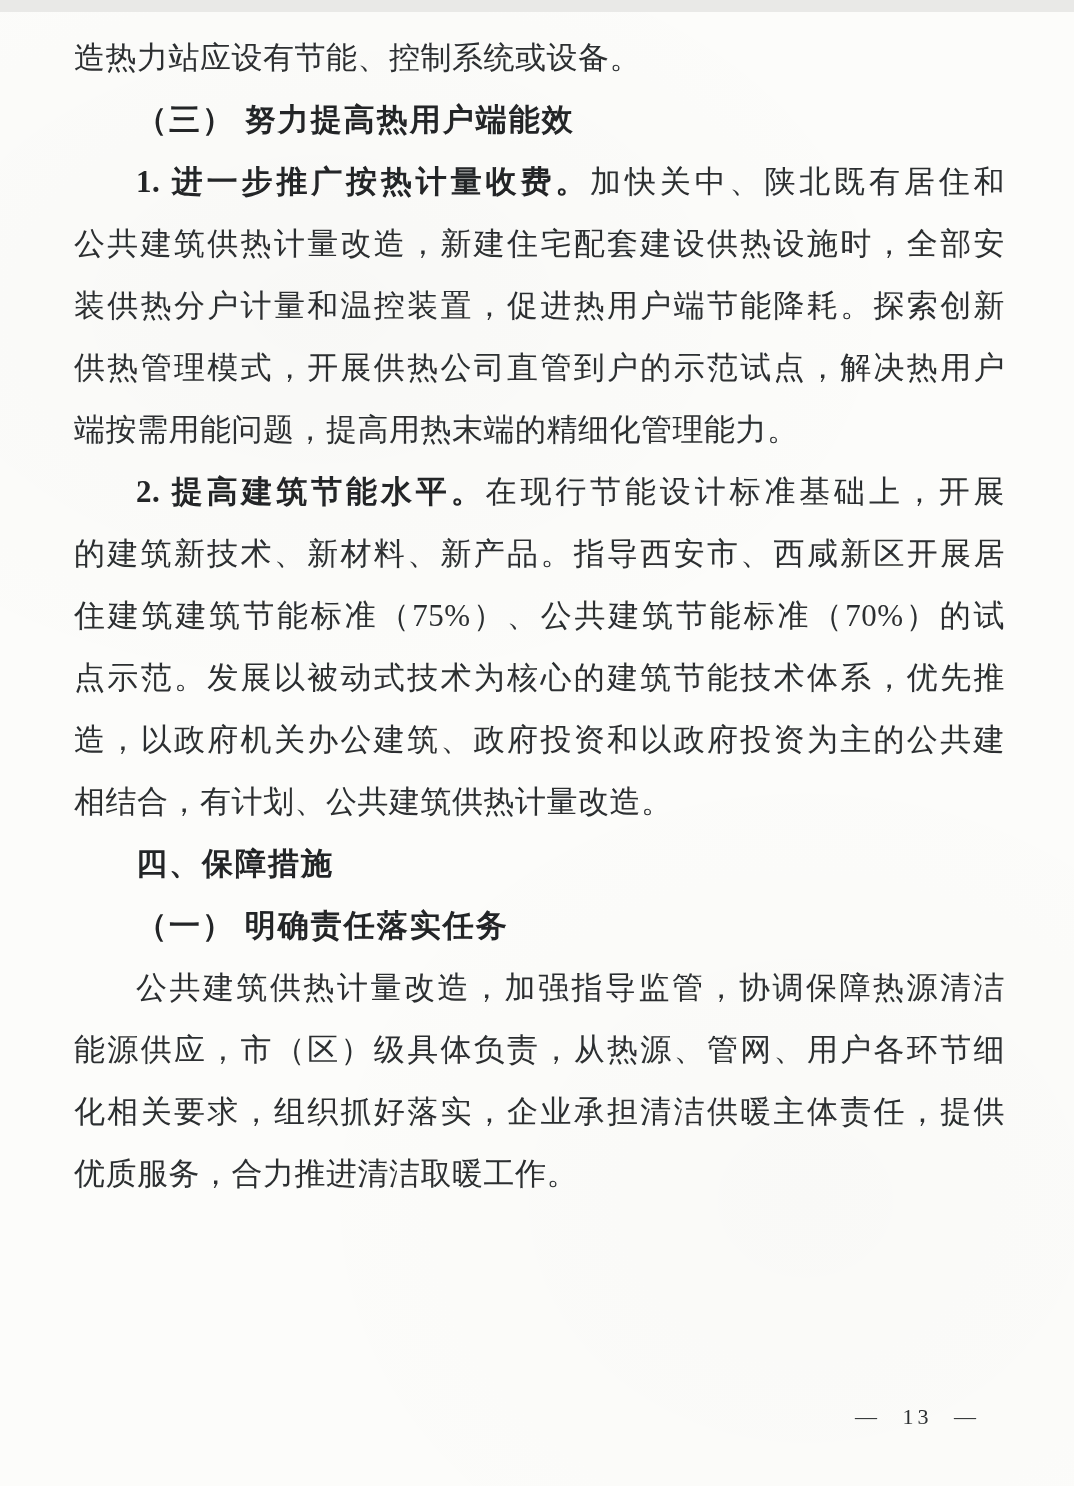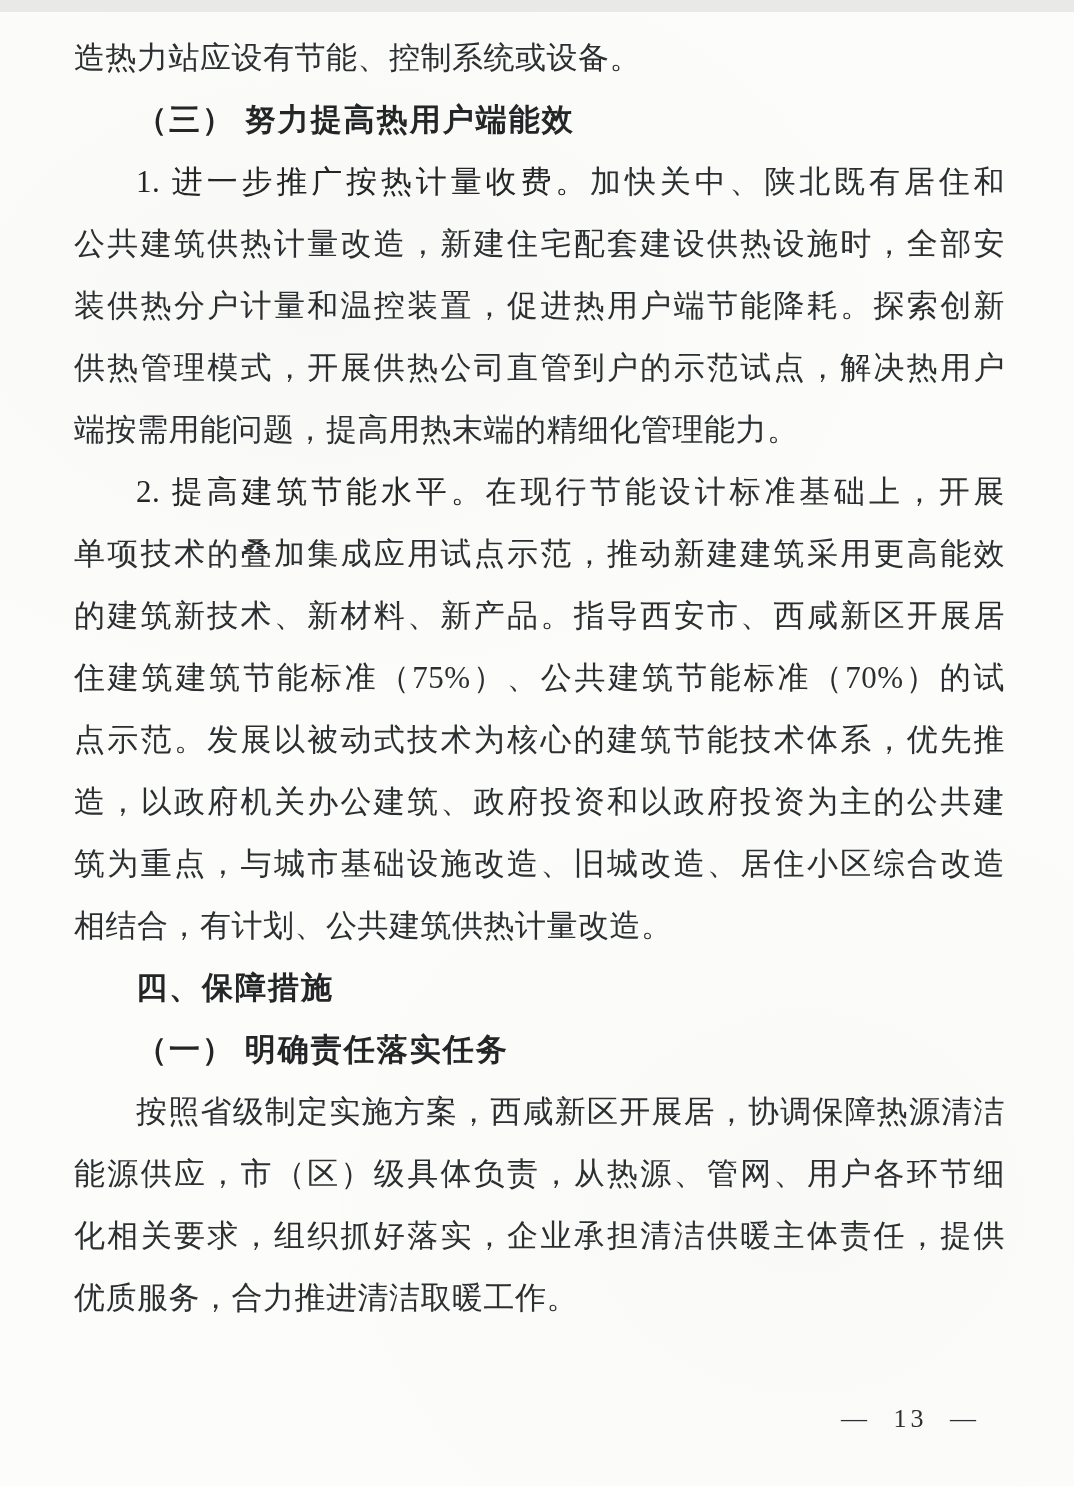--- a/index.html
+++ b/index.html
@@ -36,66 +36,64 @@
     letter-spacing: 0.5px;
     white-space: normal;
   }
   .line.fill {
     text-align-last: justify;
   }
   .line.indent {
     padding-left: 62px;
   }
   .line .lead {
-    font-weight: normal;
+    font-weight: bold;
     color: #232527;
   }
   
   .line.kai .lead {
     font-weight: bold;
     letter-spacing: 2px;
   }
   
   .line.hei .lead {
     font-family: "Liberation Sans", "DejaVu Sans", sans-serif;
     font-weight: bold;
     letter-spacing: 2px;
   }
   .page-number {
     position: absolute;
     top: 1392px;
     right: 94px;
-    font-size: 26px;
+    font-size: 22px;
     color: #2c2f31;
     letter-spacing: 4px;
     word-spacing: 12px;
     font-family: "Liberation Serif", "DejaVu Serif", serif;
   }
 </style>
 </head>
 <body>
 
 <div class="page">
   <div class="content" id="document-content">
       <div class="line"><span>造热力站应设有节能、控制系统或设备。</span></div>
       <div class="line indent kai"><span class="lead">（三） 努力提高热用户端能效</span></div>
       <div class="line fill indent"><span class="lead">1. 进一步推广按热计量收费。</span><span>加快关中、陕北既有居住和</span></div>
       <div class="line fill"><span>公共建筑供热计量改造，新建住宅配套建设供热设施时，全部安</span></div>
       <div class="line fill"><span>装供热分户计量和温控装置，促进热用户端节能降耗。探索创新</span></div>
       <div class="line fill"><span>供热管理模式，开展供热公司直管到户的示范试点，解决热用户</span></div>
       <div class="line"><span>端按需用能问题，提高用热末端的精细化管理能力。</span></div>
       <div class="line fill indent"><span class="lead">2. 提高建筑节能水平。</span><span>在现行节能设计标准基础上，开展</span></div>
-      <div class="line fill"><span>单项技术的叠加集成应用试点示范，推动新建建筑采用更高能效</span></div>
       <div class="line fill"><span>的建筑新技术、新材料、新产品。指导西安市、西咸新区开展居</span></div>
       <div class="line fill"><span>住建筑建筑节能标准（75%）、公共建筑节能标准（70%）的试</span></div>
       <div class="line fill"><span>点示范。发展以被动式技术为核心的建筑节能技术体系，优先推</span></div>
       <div class="line fill"><span>造，以政府机关办公建筑、政府投资和以政府投资为主的公共建</span></div>
-      <div class="line fill"><span>筑为重点，与城市基础设施改造、旧城改造、居住小区综合改造</span></div>
       <div class="line"><span>相结合，有计划、公共建筑供热计量改造。</span></div>
       <div class="line indent hei"><span class="lead">四、保障措施</span></div>
       <div class="line indent kai"><span class="lead">（一） 明确责任落实任务</span></div>
-      <div class="line fill indent"><span>按照省级制定实施方案，西咸新区开展居，协调保障热源清洁</span></div>
+      <div class="line fill indent"><span>公共建筑供热计量改造，加强指导监管，协调保障热源清洁</span></div>
       <div class="line fill"><span>能源供应，市（区）级具体负责，从热源、管网、用户各环节细</span></div>
       <div class="line fill"><span>化相关要求，组织抓好落实，企业承担清洁供暖主体责任，提供</span></div>
       <div class="line"><span>优质服务，合力推进清洁取暖工作。</span></div>
     </div>
   <div class="page-number">— 13 —</div>
 </div>
 
 </body></html>

